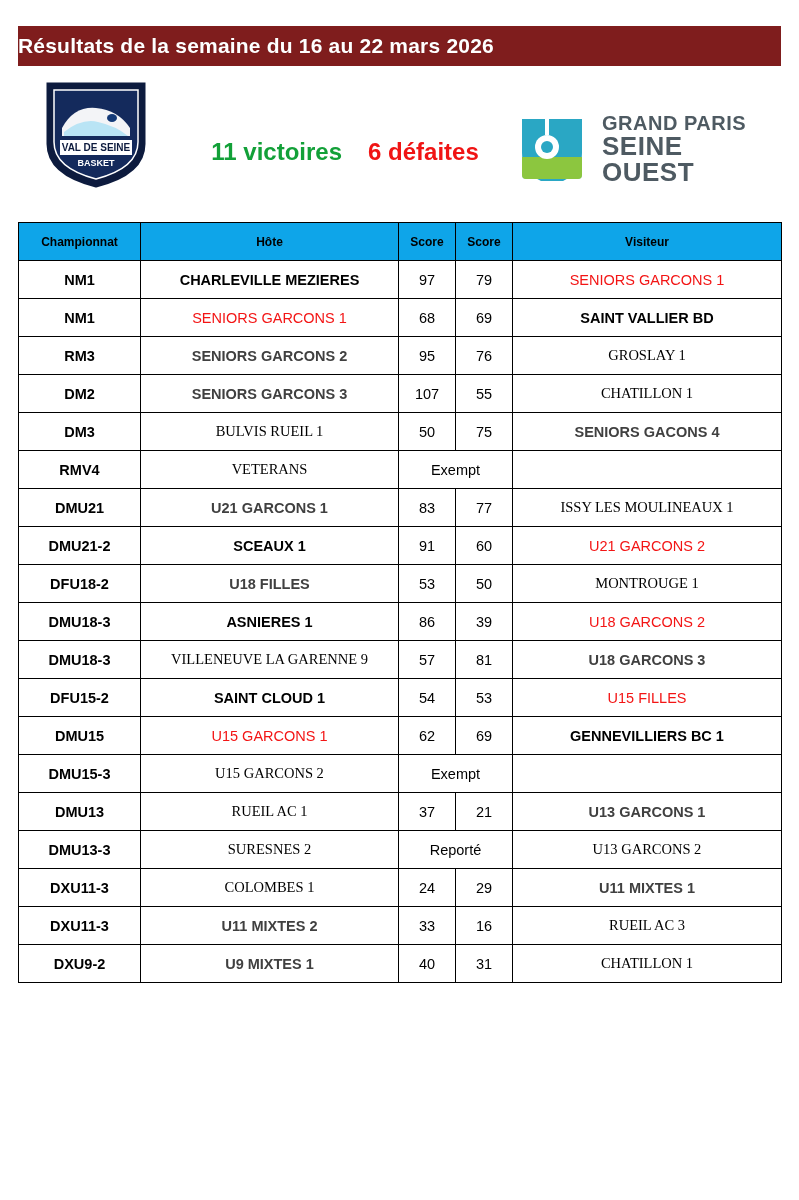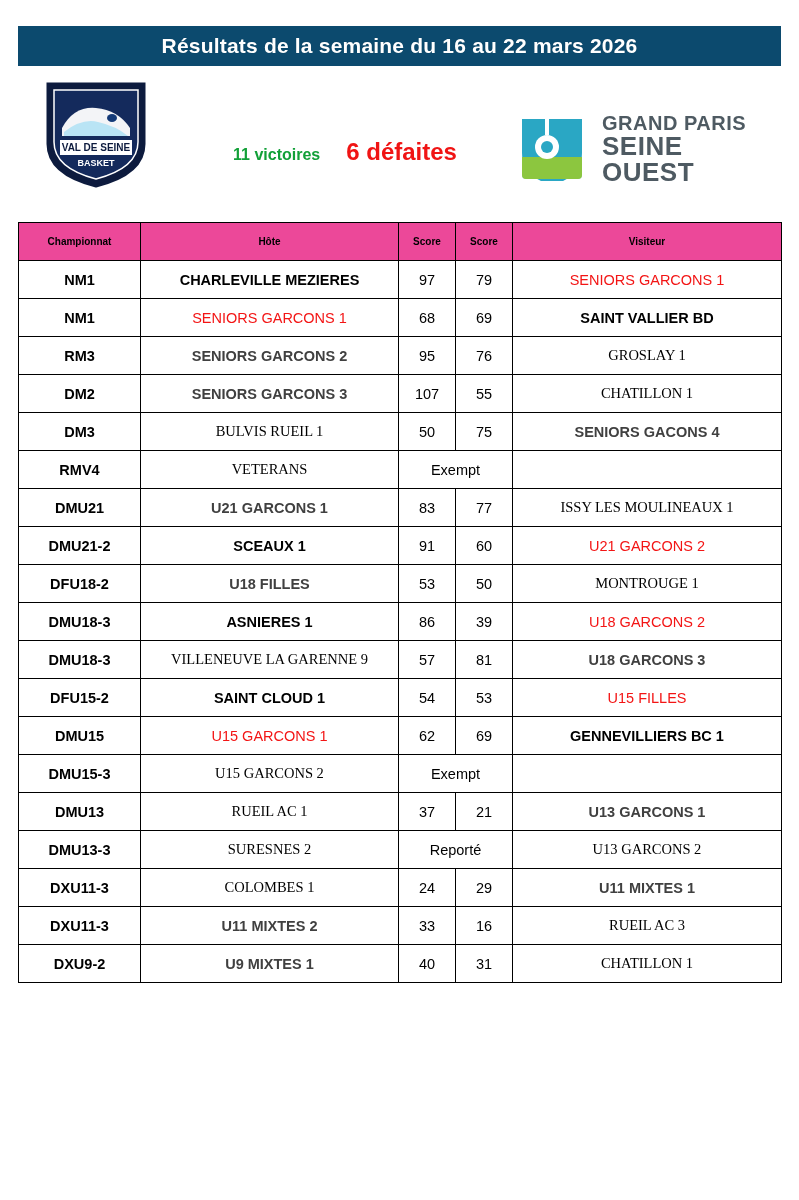--- a/index.html
+++ b/index.html
@@ -18,24 +18,23 @@
     overflow: hidden;
   }
 
   
   .banner {
     position: absolute;
     left: 18px;
     top: 26px;
     width: 763px;
     height: 40px;
-    background: #0c4a6e;
+    background: #7f1d1d;
     display: flex;
     align-items: center;
-    justify-content: center;
   }
   .banner-title {
     color: #ffffff;
     font-size: 21px;
     font-weight: bold;
     letter-spacing: 0.2px;
     text-shadow: 0 0 1px rgba(0,0,0,0.2);
   }
 
   
@@ -54,21 +53,21 @@
     left: 190px;
     top: 138px;
     width: 310px;
     display: flex;
     align-items: baseline;
     gap: 26px;
     justify-content: center;
   }
   .wins {
     color: #12a038;
-    font-size: 16px;
+    font-size: 24px;
     font-weight: bold;
   }
   .losses {
     color: #f01414;
     font-size: 24px;
     font-weight: bold;
   }
 
   
   .gpso {
@@ -106,23 +105,23 @@
     border: 1px solid #000000;
     height: 38px;
     text-align: center;
     vertical-align: middle;
     font-size: 14.5px;
     padding: 0 4px;
     overflow: hidden;
     white-space: nowrap;
   }
   table.results thead th {
-    background: #ec4899;
-    font-weight: bold;
-    font-size: 10px;
+    background: #0ea5e9;
+    font-weight: bold;
+    font-size: 12px;
     height: 38px;
   }
   col.c-champ { width: 122px; }
   col.c-host  { width: 258px; }
   col.c-s1    { width: 57px; }
   col.c-s2    { width: 57px; }
   col.c-visit { width: 269px; }
 
   .bold { font-weight: bold; }
   .green { color: #404040; font-weight: bold; }

